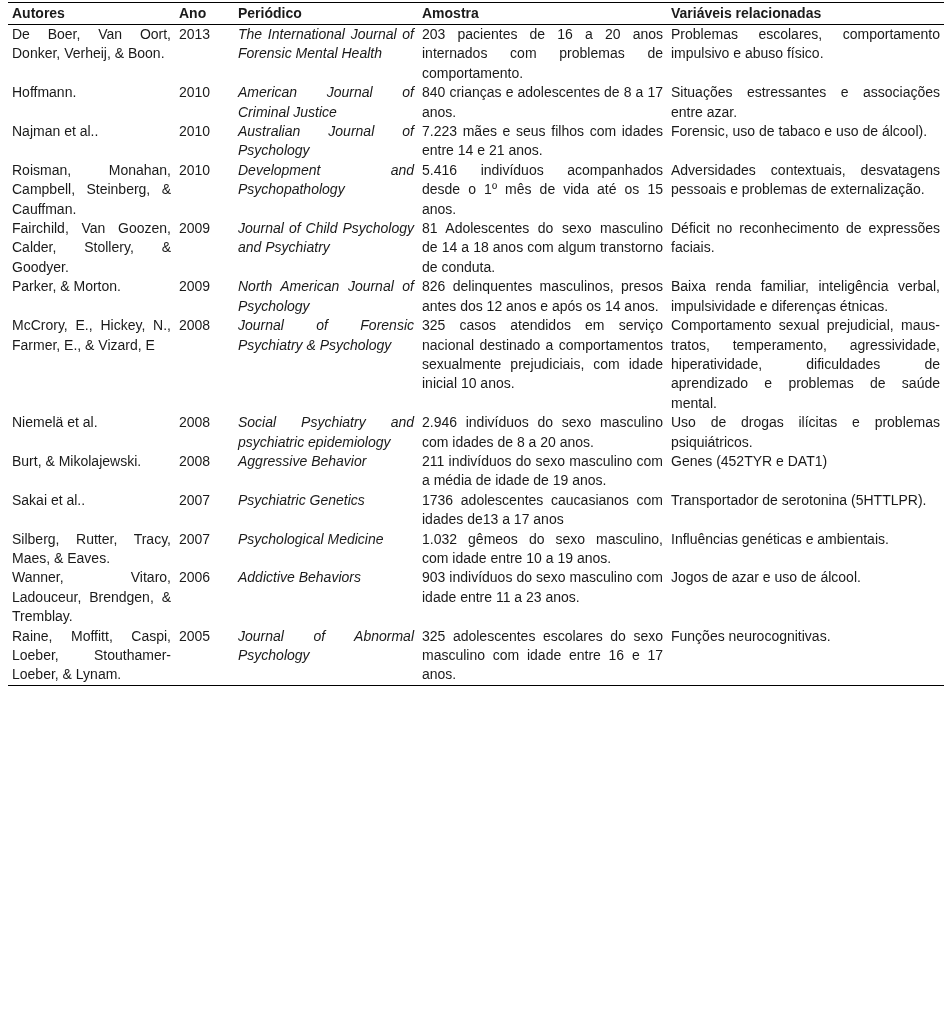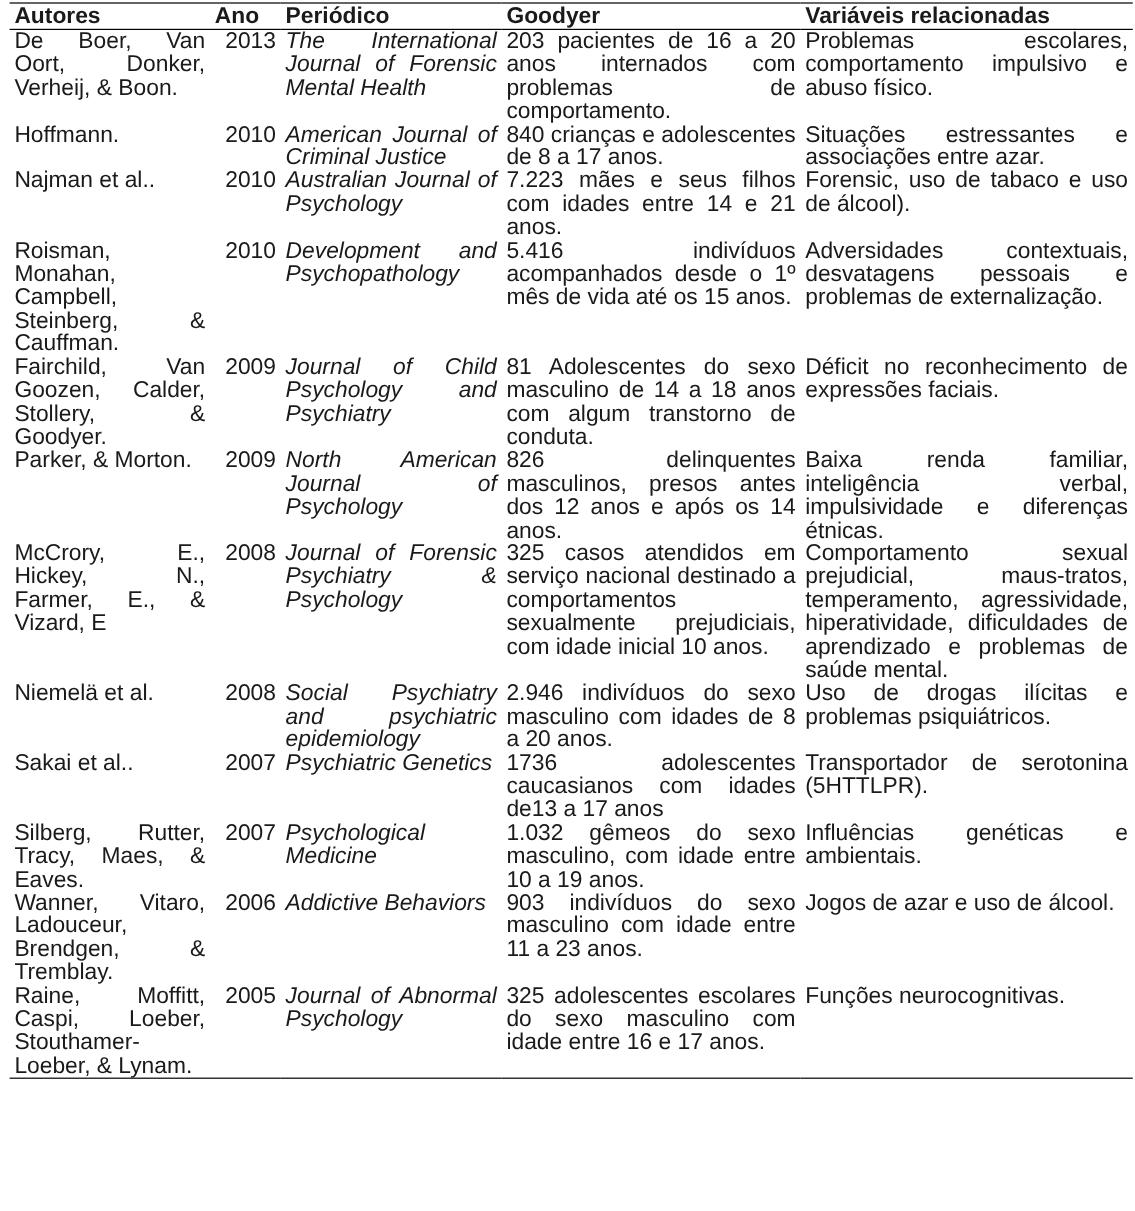--- a/index.html
+++ b/index.html
@@ -3,55 +3,55 @@
 <meta charset="utf-8">
 <style>
   html, body { margin: 0; padding: 0; background: #ffffff; }
   body {
     width: 946px; height: 1009px; overflow: hidden; position: relative;
     font-family: "Liberation Sans", sans-serif; color: #1a1a1a;
   }
   .table-wrap { position: absolute; left: 8px; top: 2px; width: 936px; }
   table {
     border-collapse: collapse; width: 936px; table-layout: fixed;
-    font-size: 19px; line-height: 19.4px;
+    font-size: 14px; line-height: 19.4px;
     border-top: 1.5px solid #000; border-bottom: 1.5px solid #000;
   }
   col.c-aut { width: 167px; }
   col.c-ano { width: 59px; }
   col.c-per { width: 184px; }
   col.c-amo { width: 249px; }
   col.c-var { width: 277px; }
   thead th {
     text-align: left; font-weight: bold; padding: 1px 4px 0 4px;
     border-bottom: 1.5px solid #000; vertical-align: top; height: 20px;
   }
   tbody td { padding: 0 4px; vertical-align: top; }
   td.just { text-align: justify; text-align-last: left; }
   td.it { font-style: italic; }
-  td.ano { text-align: right; }
+  td.ano { text-align: left; }
 </style>
 </head>
 <body>
 
 <div class="table-wrap">
   <table>
     <colgroup>
       <col class="c-aut">
         <col class="c-ano">
         <col class="c-per">
         <col class="c-amo">
         <col class="c-var">
     </colgroup>
     <thead>
       <tr>
         <th>Autores</th>
         <th>Ano</th>
         <th>Periódico</th>
-        <th>Goodyer</th>
+        <th>Amostra</th>
         <th>Variáveis relacionadas</th>
       </tr>
     </thead>
     <tbody id="tbody">
         <tr>
           <td class="just">De Boer, Van Oort, Donker, Verheij, &amp; Boon.</td>
           <td class="ano">2013</td>
           <td class="just it">The International Journal of Forensic Mental Health</td>
           <td class="just">203 pacientes de 16 a 20 anos internados com problemas de comportamento.</td>
           <td class="just">Problemas escolares, comportamento impulsivo e abuso físico.</td>
@@ -99,20 +99,27 @@
           <td class="just">Comportamento sexual prejudicial, maus-tratos, temperamento, agressividade, hiperatividade, dificuldades de aprendizado e problemas de saúde mental.</td>
         </tr>
         <tr>
           <td class="just">Niemelä et al.</td>
           <td class="ano">2008</td>
           <td class="just it">Social Psychiatry and psychiatric epidemiology</td>
           <td class="just">2.946 indivíduos do sexo masculino com idades de 8 a 20 anos.</td>
           <td class="just">Uso de drogas ilícitas e problemas psiquiátricos.</td>
         </tr>
         <tr>
+          <td class="just">Burt, &amp; Mikolajewski.</td>
+          <td class="ano">2008</td>
+          <td class="just it">Aggressive Behavior</td>
+          <td class="just">211 indivíduos do sexo masculino com a média de idade de 19 anos.</td>
+          <td class="just">Genes (452TYR e DAT1)</td>
+        </tr>
+        <tr>
           <td class="just">Sakai et al..</td>
           <td class="ano">2007</td>
           <td class="just it">Psychiatric Genetics</td>
           <td class="just">1736 adolescentes caucasianos com idades de13 a 17 anos</td>
           <td class="just">Transportador de serotonina (5HTTLPR).</td>
         </tr>
         <tr>
           <td class="just">Silberg, Rutter, Tracy, Maes, &amp; Eaves.</td>
           <td class="ano">2007</td>
           <td class="just it">Psychological Medicine</td>

